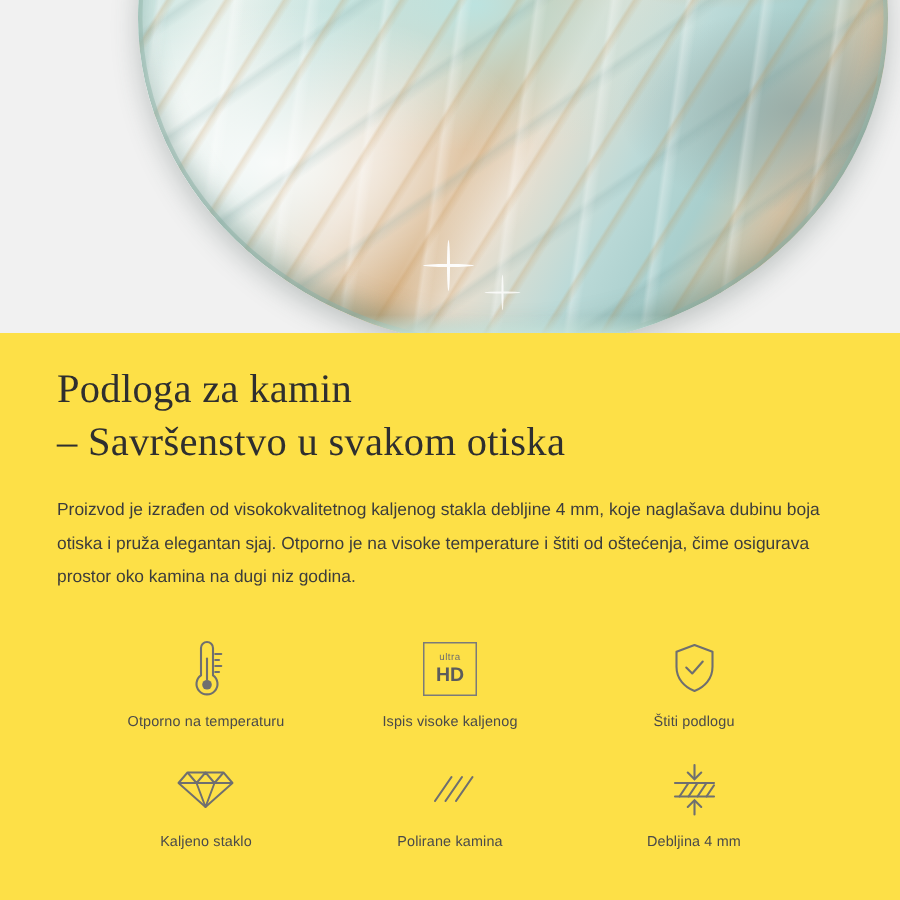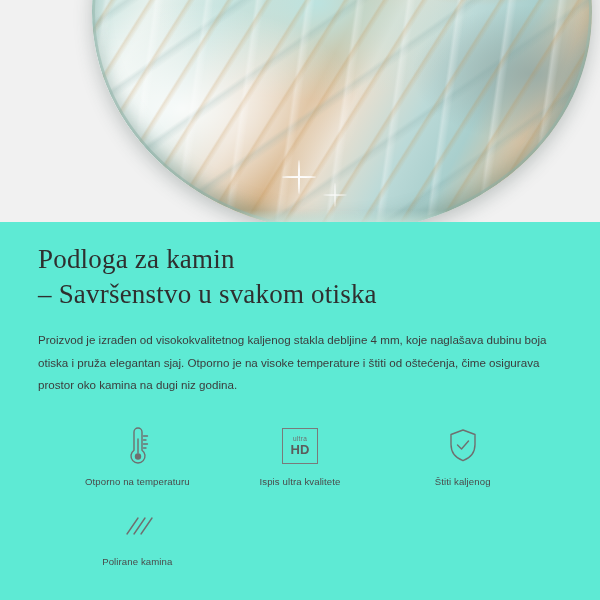--- a/index.html
+++ b/index.html
@@ -10,21 +10,21 @@
     width: 600px;
     height: 600px;
     background: #ffffff;
     font-family: "Liberation Sans", sans-serif;
     overflow: hidden;
   }
   .page {
     position: relative;
     width: 600px;
     height: 600px;
-    background: #5eead4;
+    background: #fde047;
     overflow: hidden;
   }
 
   
   .hero {
     position: relative;
     width: 600px;
     height: 222px;
     background: #f2f2f2;
     overflow: hidden;
@@ -236,41 +236,69 @@
         <div class="feature-label">Otporno na temperaturu</div>
       </div>
 
       <div class="feature">
         <div class="feature-icon">
           <div class="ultrahd">
             <div class="u-top">ultra</div>
             <div class="u-bottom">HD</div>
           </div>
         </div>
-        <div class="feature-label">Ispis ultra kvalitete</div>
+        <div class="feature-label">Ispis visoke kaljenog</div>
       </div>
 
       <div class="feature">
         <div class="feature-icon">
           <svg width="36" height="40" viewBox="0 0 36 40" fill="none" stroke="#6f6f6f" stroke-width="1.4" stroke-linejoin="round" stroke-linecap="round">
             <path d="M18 4l12 4.5v10c0 8-5.2 13.6-12 16.2C11.2 32.1 6 26.5 6 18.5v-10L18 4z"></path>
             <polyline points="12.5,19 16.5,23 23.5,15"></polyline>
           </svg>
         </div>
-        <div class="feature-label">Štiti kaljenog</div>
-      </div>
-
+        <div class="feature-label">Štiti podlogu</div>
+      </div>
+
+      <div class="feature">
+        <div class="feature-icon">
+          <svg width="40" height="34" viewBox="0 0 40 34" fill="none" stroke="#6f6f6f" stroke-width="1.3" stroke-linejoin="round">
+            <path d="M8 6h24l6 7-18 16L2 13l6-7z"></path>
+            <path d="M2 13h36"></path>
+            <path d="M8 6l6 7 6-7 6 7 6-7"></path>
+            <path d="M14 13l6 16 6-16"></path>
+          </svg>
+        </div>
+        <div class="feature-label">Kaljeno staklo</div>
+      </div>
 
       <div class="feature">
         <div class="feature-icon">
           <svg width="38" height="34" viewBox="0 0 38 34" fill="none" stroke="#6f6f6f" stroke-width="1.4" stroke-linecap="round">
             <line x1="9" y1="25" x2="20" y2="9"></line>
             <line x1="16" y1="25" x2="27" y2="9"></line>
             <line x1="23" y1="25" x2="34" y2="9"></line>
           </svg>
         </div>
         <div class="feature-label">Polirane kamina</div>
       </div>
 
+      <div class="feature">
+        <div class="feature-icon">
+          <svg width="38" height="40" viewBox="0 0 38 40" fill="none" stroke="#6f6f6f" stroke-width="1.4" stroke-linecap="round">
+            <line x1="19" y1="4" x2="19" y2="13"></line>
+            <polyline points="14.5,9 19,13.5 23.5,9"></polyline>
+            <line x1="6" y1="16" x2="32" y2="16"></line>
+            <line x1="6" y1="25" x2="32" y2="25"></line>
+            <line x1="9" y1="25" x2="15" y2="16"></line>
+            <line x1="15" y1="25" x2="21" y2="16"></line>
+            <line x1="21" y1="25" x2="27" y2="16"></line>
+            <line x1="27" y1="25" x2="32" y2="17.5"></line>
+            <line x1="19" y1="28" x2="19" y2="37"></line>
+            <polyline points="14.5,32 19,27.5 23.5,32"></polyline>
+          </svg>
+        </div>
+        <div class="feature-label">Debljina 4 mm</div>
+      </div>
 
     </div>
   </div>
 </div>
 
 </body></html>

